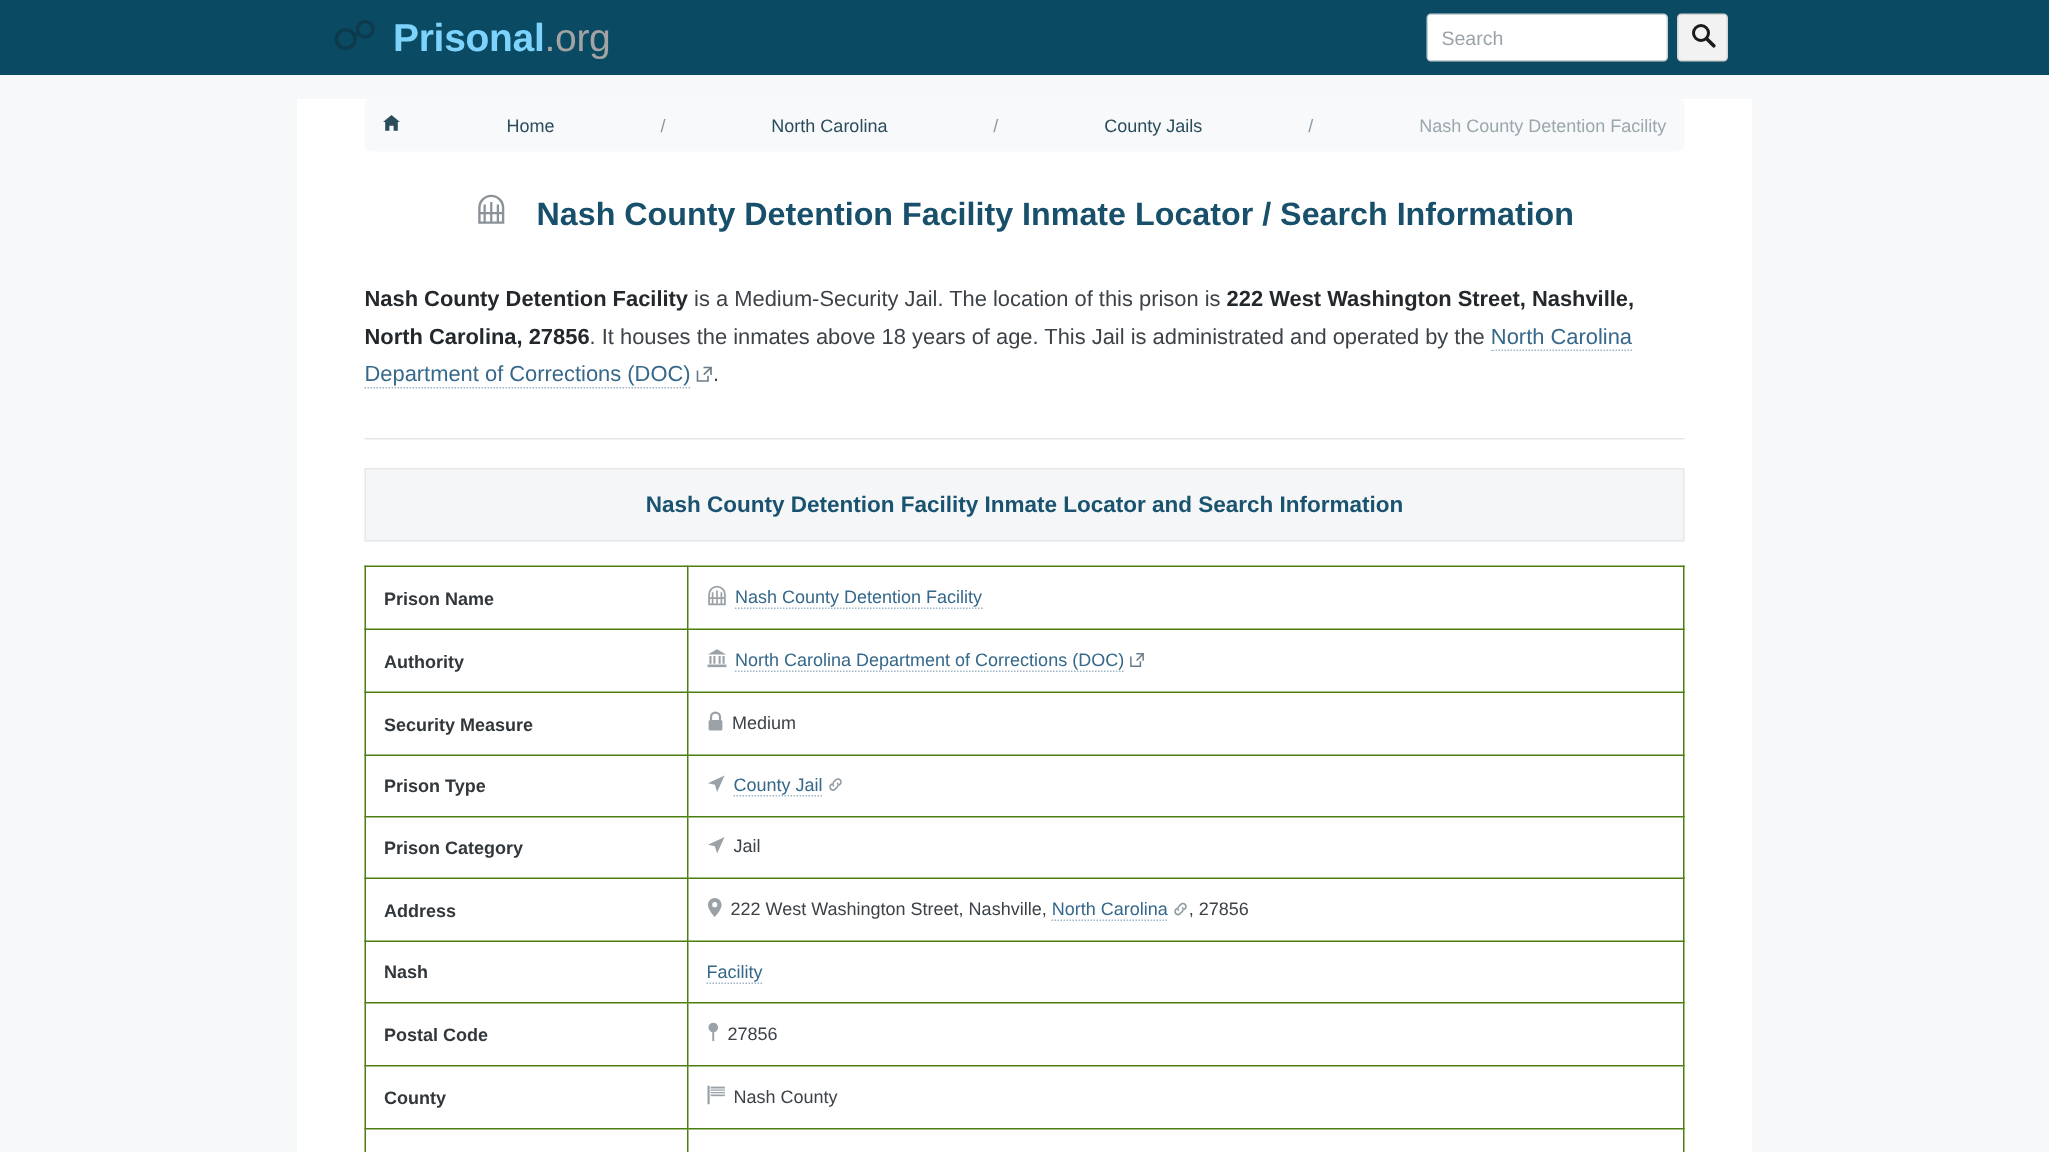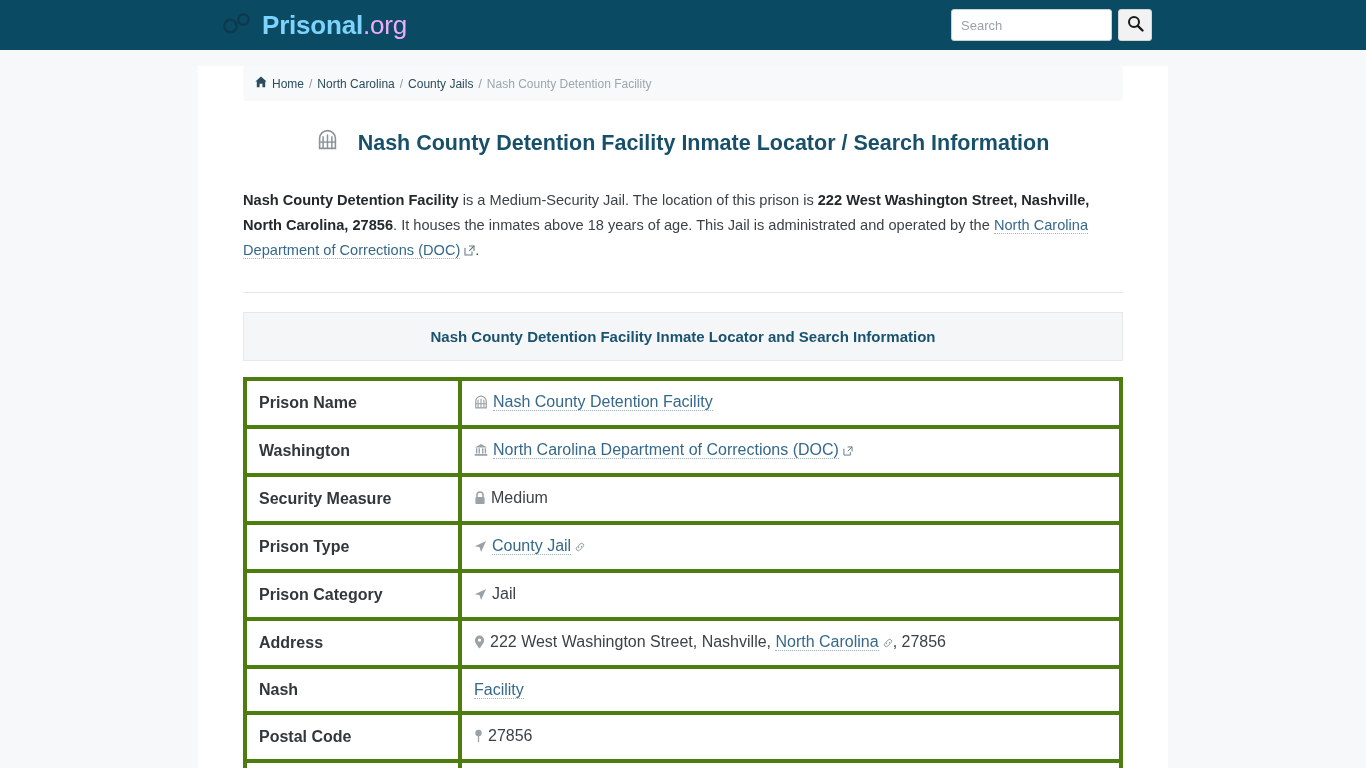--- a/index.html
+++ b/index.html
@@ -27,21 +27,21 @@
     gap: 10px;
   }
   .cuffs-icon { display: block; }
   .brand-text {
     font-size: 26px;
     font-weight: 700;
     letter-spacing: -0.2px;
     line-height: 1;
   }
   .brand-main { color: #7dd3fc; }
-  .brand-tld  { color: #f0abfc; font-weight: 400; }
+  .brand-tld  { color: #a3a3a3; font-weight: 400; }
 
   .searchwrap {
     position: absolute;
     right: 214px;
     top: 9px;
     display: flex;
     align-items: stretch;
   }
   .search-input {
     width: 161px;
@@ -84,20 +84,21 @@
   .breadcrumb {
     margin-top: 16px;
     background: #f8f9fa;
     border-radius: 4px;
     padding: 10px 12px;
     font-size: 12px;
     color: #3d5561;
     display: flex;
     align-items: center;
     flex-wrap: nowrap;
+    justify-content: space-between;
   }
   .breadcrumb a {
     color: #2b4c5c;
     text-decoration: none;
   }
   .crumb-sep { color: #8a9aa3; margin: 0 5px; }
   .crumb-current { color: #9aa7ad; }
   .home-icon { margin-right: 5px; vertical-align: -2px; }
 
   
@@ -145,23 +146,23 @@
     padding: 15px 10px;
     margin-top: 19px;
   }
   table.info {
     width: 100%;
     border-collapse: collapse;
     margin-top: 16px;
     table-layout: fixed;
   }
   table.info td {
-    border: 4px solid #4d7c0f;
+    border: 1px solid #4d7c0f;
     padding: 12px 12px;
-    font-size: 16px;
+    font-size: 12px;
     vertical-align: middle;
     height: 41px;
   }
   td.key {
     width: 215px;
     font-weight: 700;
     color: #32373b;
   }
   td.val { color: #3c4247; }
   td.val .tlink {
@@ -264,21 +265,21 @@
               <svg width="14" height="14" viewBox="0 0 21 21">
                 <path d="M2.6 19.4 L2.6 9.5 A7.9 7.9 0 0 1 18.4 9.5 L18.4 19.4 Z" fill="none" stroke="#9aa2a8" stroke-width="1.8"></path>
                 <path d="M6.1 19.4 L6.1 7.3 M10.5 19.4 L10.5 5.6 M14.9 19.4 L14.9 7.3" stroke="#9aa2a8" stroke-width="1.7"></path>
                 <path d="M2.6 13.1 L18.4 13.1" stroke="#9aa2a8" stroke-width="1.6"></path>
               </svg>
             </span><a class="tlink" href="#">Nash County Detention Facility</a>
           </td>
         </tr>
 
         <tr>
-          <td class="key">Washington</td>
+          <td class="key">Authority</td>
           <td class="val">
             <span class="cell-ico">
               <svg width="14" height="14" viewBox="0 0 16 16">
                 <path d="M8 1 L15 5 L1 5 Z" fill="#9aa2a8"></path>
                 <path d="M3 6 L3 12 M6 6 L6 12 M10 6 L10 12 M13 6 L13 12" stroke="#9aa2a8" stroke-width="1.6"></path>
                 <rect x="0.8" y="12.6" width="14.4" height="2" fill="#9aa2a8"></rect>
               </svg>
             </span><a class="tlink" href="#">North Carolina Department of Corrections (DOC)</a><span class="mini-ico"><svg width="10" height="10" viewBox="0 0 11 11">
                   <path d="M1 3 L1 10 L8 10 L8 6.5" fill="none" stroke="#6b7c88" stroke-width="1.1"></path>
                   <path d="M5 1 L10 1 L10 6" fill="none" stroke="#6b7c88" stroke-width="1.1"></path>

